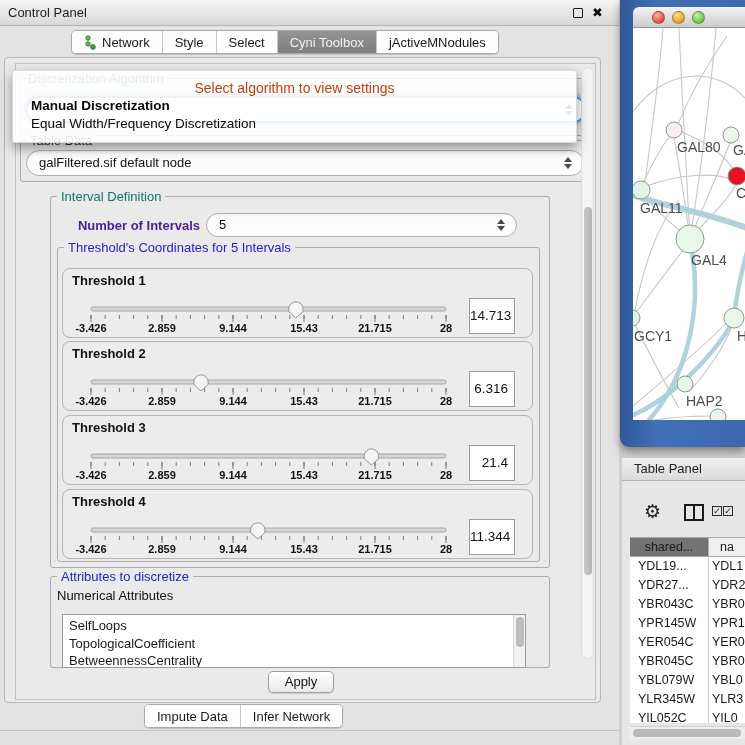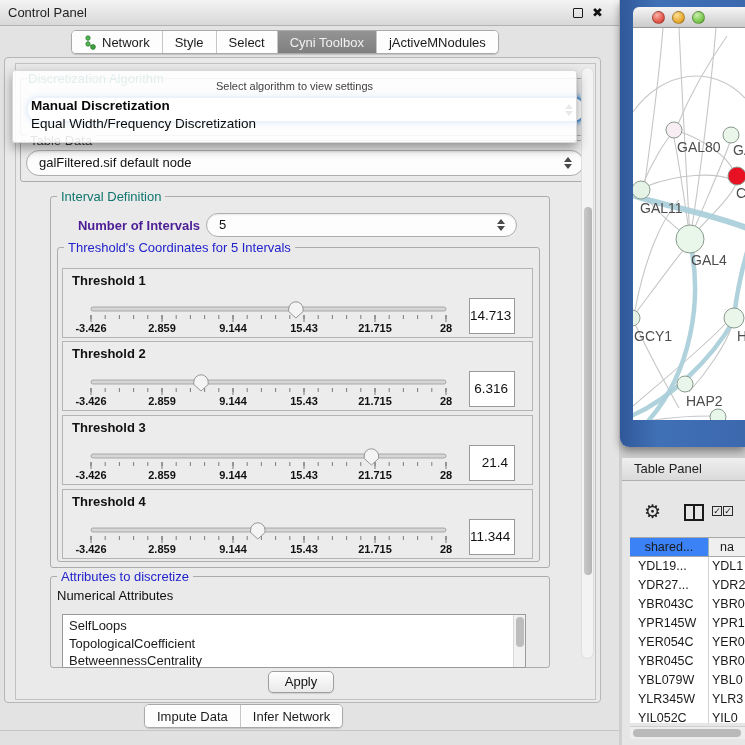--- a/index.html
+++ b/index.html
@@ -49,39 +49,39 @@
 
   #algo-group { left:20px; top:78px; width:566px; height:58px; }
   #algo-label { left:24px; top:71px; background:transparent; }
   #algo-combo { left:26px; top:96px; width:560px; height:27px;
     border:2px solid #5a96d6; box-shadow:0 0 4px 2px rgba(100,160,225,.75); }
 
   
   #popup { position:absolute; left:12px; top:70px; width:565px; height:73px; z-index:10;
     background:rgba(255,255,255,.88); border:1px solid #d8d8d8; border-radius:3px;
     box-shadow:0 5px 12px rgba(0,0,0,.38); }
-  #popup-prompt { text-align:center; color:#404040; font-size:11px; padding-top:9px; height:26px; }
+  #popup-prompt { text-align:center; color:#c2410c; font-size:14px; padding-top:9px; height:26px; }
   .popup-item { font-size:13.5px; color:#0a0a0a; padding:1px 18px; line-height:16px; }
   .popup-item.b { font-weight:bold; }
 
   #tdata-group { left:20px; top:140px; width:566px; height:42px; }
   #tdata-label { left:26px; top:133px; }
   #tdata-combo { left:26px; top:150px; width:558px; height:26px; }
 
   #int-group { left:50px; top:196px; width:500px; height:372px; }
   #int-label { left:57px; top:189px; }
   #noi-label { position:absolute; left:60px; top:218px; width:140px; text-align:right;
     font-size:13px; font-weight:bold; color:#4c1d95; }
   #noi-combo { left:206px; top:213px; width:311px; height:24px; line-height:22px; }
 
   #thr-group { left:57px; top:247px; width:483px; height:315px; }
   #thr-label { left:64px; top:240px; }
 
   .thr-row { position:absolute; left:62px; width:471px; height:70px;
-    border:1px solid #b4b4b4; border-radius:0; background:#ececec; }
+    border:1px solid #b4b4b4; border-radius:8px; background:#ececec; }
   .thr-name { position:absolute; left:9px; top:4px; font-size:13px; font-weight:bold; color:#111; }
   .slider-wrap { position:absolute; left:20px; top:30px; width:440px; height:26px; }
   .tick-labels { position:absolute; left:20px; top:53px; width:496px; height:13px; }
   .tick-labels span { position:absolute; transform:translateX(-50%); font-size:11px; font-weight:bold; color:#111; }
   .thr-value { position:absolute; left:406px; top:29px; width:46px; height:36px;
     background:#fff; border:1px solid #9a9a9a; font-size:13.5px; color:#111;
     text-align:right; padding:9px 6px 0 0; }
 
   #attr-group { left:50px; top:576px; width:500px; height:92px; }
   #attr-label { left:57px; top:569px; }
@@ -124,21 +124,21 @@
   #tp-body { position:absolute; left:622px; top:481px; width:123px; height:264px; background:#e6e6e6; }
   #tp-gear { position:absolute; left:644px; top:500px; font-size:19px; color:#222; }
   #tp-split { position:absolute; left:684px; top:504px; width:20px; height:17px; border:2px solid #1a1a1a; }
   #tp-split::after { content:""; position:absolute; left:7px; top:0; width:2px; height:13px; background:#1a1a1a; }
   .cbx { position:absolute; top:506px; width:10px; height:10px; border:1.4px solid #2a2a2a;
     font-size:9px; line-height:8px; text-align:center; color:#1a1a1a; }
   #cbx1 { left:712px; } #cbx2 { left:723px; }
   #tp-head { position:absolute; left:630px; top:537px; width:115px; height:20px; display:flex;
     border-top:1px solid #a8a8a8; border-bottom:1px solid #a8a8a8; font-size:12.5px; }
   .hcell { line-height:18px; text-align:center; color:#1a1a1a; }
-  #hcell-0 { width:79px; background:#3b82f6; border-right:1px solid #98b4bf; }
+  #hcell-0 { width:79px; background:#737373; border-right:1px solid #98b4bf; }
   #hcell-1 { flex:1; background:#efefef; }
   #tp-rows { position:absolute; left:630px; top:557px; width:115px; height:166px; background:#fff; overflow:hidden; }
   .tp-row { display:flex; height:19px; font-size:12.5px; line-height:19px; color:#1a1a1a; }
   .tp-c0 { width:79px; padding-left:8px; border-right:1px solid #d2d2d2; overflow:hidden; white-space:nowrap; }
   .tp-c1 { flex:1; padding-left:3px; overflow:hidden; white-space:nowrap; }
   #tp-hscroll { position:absolute; left:630px; top:726px; width:115px; height:13px;
     background:#ededed; border-top:1px solid #cfcfcf; }
   #tp-hthumb { position:absolute; left:3px; top:2px; width:108px; height:8px; background:#b9b9b9; border-radius:4px; }
 
   svg text { font-family:"Liberation Sans","DejaVu Sans",sans-serif; }

